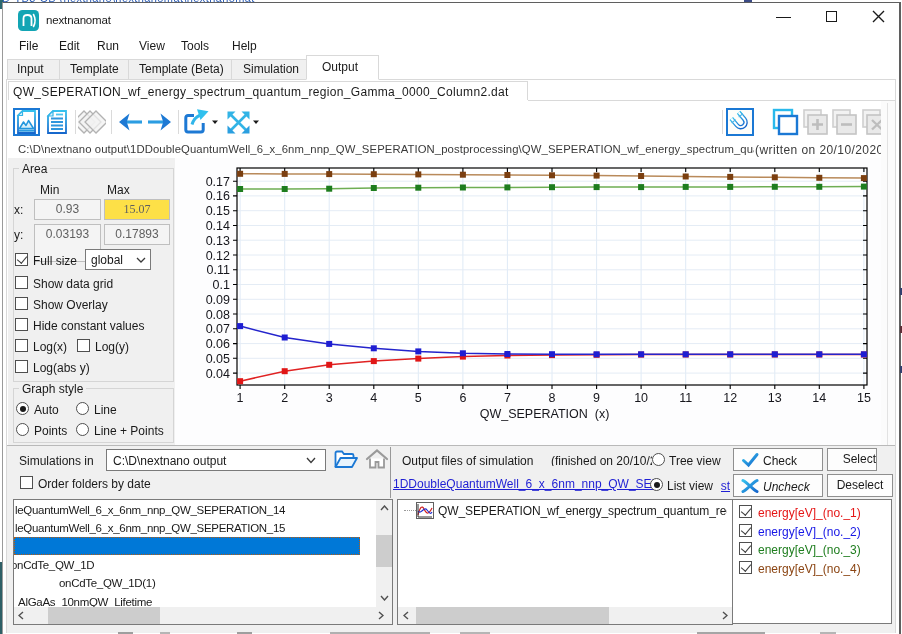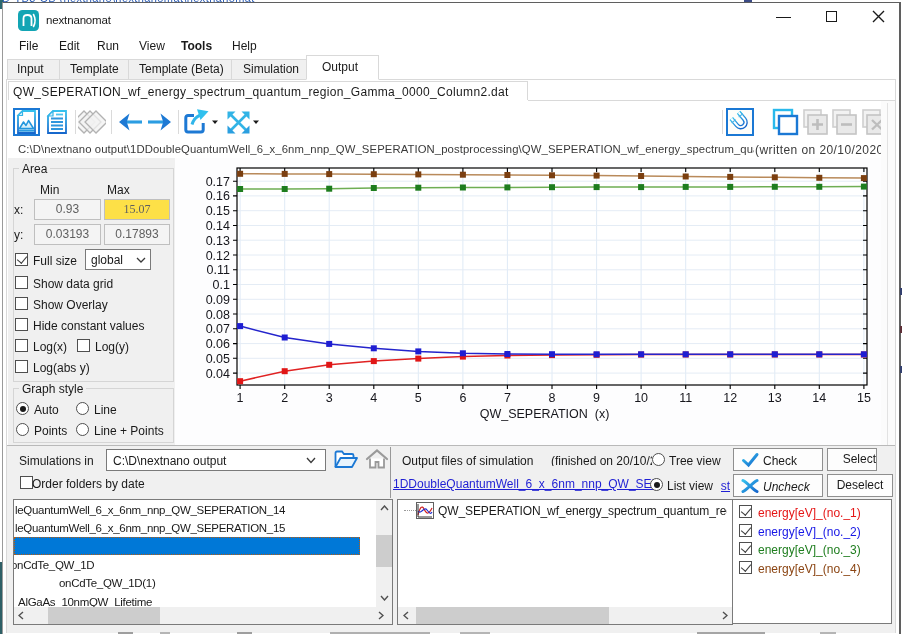--- a/index.html
+++ b/index.html
@@ -40,21 +40,21 @@
 <div class="abs" style="left:776px;top:16.5px;width:15px;height:1.5px;background:#1a1a1a;"></div>
 <div class="abs" style="left:826px;top:11px;width:11px;height:11px;border:1.4px solid #1a1a1a;"></div>
 <svg class="abs" style="left:872px;top:10px;" width="13" height="13" viewBox="0 0 13 13">
   <path d="M1 1 L12 12 M12 1 L1 12" stroke="#1a1a1a" stroke-width="1.4"></path>
 </svg>
 
 <div class="txt" style="left:19px;top:39px;">File</div>
 <div class="txt" style="left:59px;top:39px;">Edit</div>
 <div class="txt" style="left:97px;top:39px;">Run</div>
 <div class="txt" style="left:139px;top:39px;">View</div>
-<div class="txt" style="left:181px;top:39px;font-weight:bold;">Tools</div>
+<div class="txt" style="left:181px;top:39px;">Tools</div>
 <div class="txt" style="left:232px;top:39px;">Help</div>
 
 <div class="abs" style="left:6px;top:79px;width:890px;height:554px;border:1px solid #d9d9d9;border-bottom:none;background:#fff;"></div>
 <div class="abs" style="left:7px;top:59px;width:53px;height:21px;background:#f0f0f0;border:1px solid #d9d9d9;"></div>
 <div class="abs" style="left:60px;top:59px;width:69px;height:21px;background:#f0f0f0;border:1px solid #d9d9d9;border-left:none;"></div>
 <div class="abs" style="left:129px;top:59px;width:103px;height:21px;background:#f0f0f0;border:1px solid #d9d9d9;border-left:none;"></div>
 <div class="abs" style="left:232px;top:59px;width:78px;height:21px;background:#f0f0f0;border:1px solid #d9d9d9;border-left:none;"></div>
 <div class="abs" style="left:306px;top:55px;width:73px;height:25px;background:#fff;border:1px solid #d9d9d9;border-bottom:1px solid #fff;"></div>
 <div class="txt" style="left:17px;top:61.5px;">Input</div>
 <div class="txt" style="left:70px;top:61.5px;">Template</div>
@@ -169,21 +169,21 @@
 
 <div class="abs" style="left:8px;top:158px;width:167px;height:287px;background:#f0f0f0;"></div>
 <div class="gb" style="left:13px;top:168px;width:161px;height:214px;"></div>
 <div class="gbl" style="left:19px;top:162px;">Area</div>
 <div class="txt" style="left:40px;top:183px;">Min</div>
 <div class="txt" style="left:107px;top:183px;">Max</div>
 <div class="txt" style="left:14px;top:203px;">x:</div>
 <div class="abs" style="left:34px;top:199px;width:67px;height:21px;background:#f4f4f4;border:1px solid #bfbfbf;font-size:12px;color:#5f5f5f;text-align:center;line-height:19px;">0.93</div>
 <div class="abs" style="left:104px;top:199px;width:66px;height:21px;background:#fde047;border:1px solid #bfbfbf;font-size:12px;color:#5f5f5f;text-align:center;line-height:19px;font-family:Liberation Serif, serif;">15.07</div>
 <div class="txt" style="left:14px;top:228px;">y:</div>
-<div class="abs" style="left:34px;top:224px;width:67px;height:21px;background:#f4f4f4;border:1px solid #bfbfbf;font-size:12px;color:#5f5f5f;text-align:center;line-height:19px;">0.03193</div>
+<div class="abs" style="left:34px;top:224px;width:67px;height:38px;background:#f4f4f4;border:1px solid #bfbfbf;font-size:12px;color:#5f5f5f;text-align:center;line-height:19px;">0.03193</div>
 <div class="abs" style="left:104px;top:224px;width:66px;height:21px;background:#f4f4f4;border:1px solid #bfbfbf;font-size:12px;color:#5f5f5f;text-align:center;line-height:19px;">0.17893</div>
 <div class="cb chk" style="left:15px;top:253px;"></div>
 <div class="txt" style="left:33px;top:254px;">Full size</div>
 <div class="abs" style="left:85px;top:249px;width:66px;height:21px;background:#fff;border:1px solid #7a7a7a;"></div>
 <div class="txt" style="left:91px;top:253px;">global</div>
 <svg class="abs" style="left:136px;top:257px;" width="10" height="6" viewBox="0 0 10 6">
       <path d="M1 1 L5 5 L9 1" fill="none" stroke="#3a3a3a" stroke-width="1.3"></path>
     </svg>
 <div class="cb" style="left:15px;top:276px;"></div>
 <div class="txt" style="left:33px;top:277px;">Show data grid</div>
@@ -332,21 +332,21 @@
   <path d="M2 10 L12 1.5 L22 10" fill="none" stroke="#9a9a9a" stroke-width="2.2" stroke-linecap="round"></path>
   <path d="M5 9.5 V18.5 h5.5 v-5.5 h3 v5.5 H19 V9.5" fill="#fff" stroke="#9a9a9a" stroke-width="1.8"></path>
 </svg>
 <div class="txt" style="left:402px;top:454px;">Output files of simulation</div>
 <div class="abs" style="left:551px;top:449px;width:101px;height:17px;overflow:hidden;">
       <span style="position:absolute;left:0;top:5px;font-size:12px;color:#1a1a1a;white-space:pre;">(finished on 20/10/2020</span>
     </div>
 <div class="rb" style="left:652px;top:453px;"></div>
 <div class="txt" style="left:669px;top:454px;">Tree view</div>
 <div class="cb" style="left:20px;top:476px;"></div>
-<div class="txt" style="left:32px;top:477px;">Order folders by date</div>
+<div class="txt" style="left:38px;top:477px;">Order folders by date</div>
 <div class="abs" style="left:393px;top:477px;width:262px;height:15px;overflow:hidden;">
       <span class="lnk" style="position:absolute;left:0;top:0;font-size:12px;white-space:pre;">1DDoubleQuantumWell_6_x_6nm_nnp_QW_SEPERATION</span>
     </div>
 <div class="rb sel" style="left:650px;top:478px;"></div>
 <div class="txt" style="left:667px;top:479px;">List view</div>
 <div class="abs" style="left:721px;top:479px;width:9px;height:15px;overflow:hidden;">
       <span class="lnk" style="position:absolute;right:0;top:0;font-size:12px;white-space:pre;">list</span>
     </div>
 <div class="btn" style="left:733px;top:448px;width:90px;height:23px;"></div>
 <svg class="abs" style="left:741px;top:452px;" width="19" height="16" viewBox="0 0 19 16">

